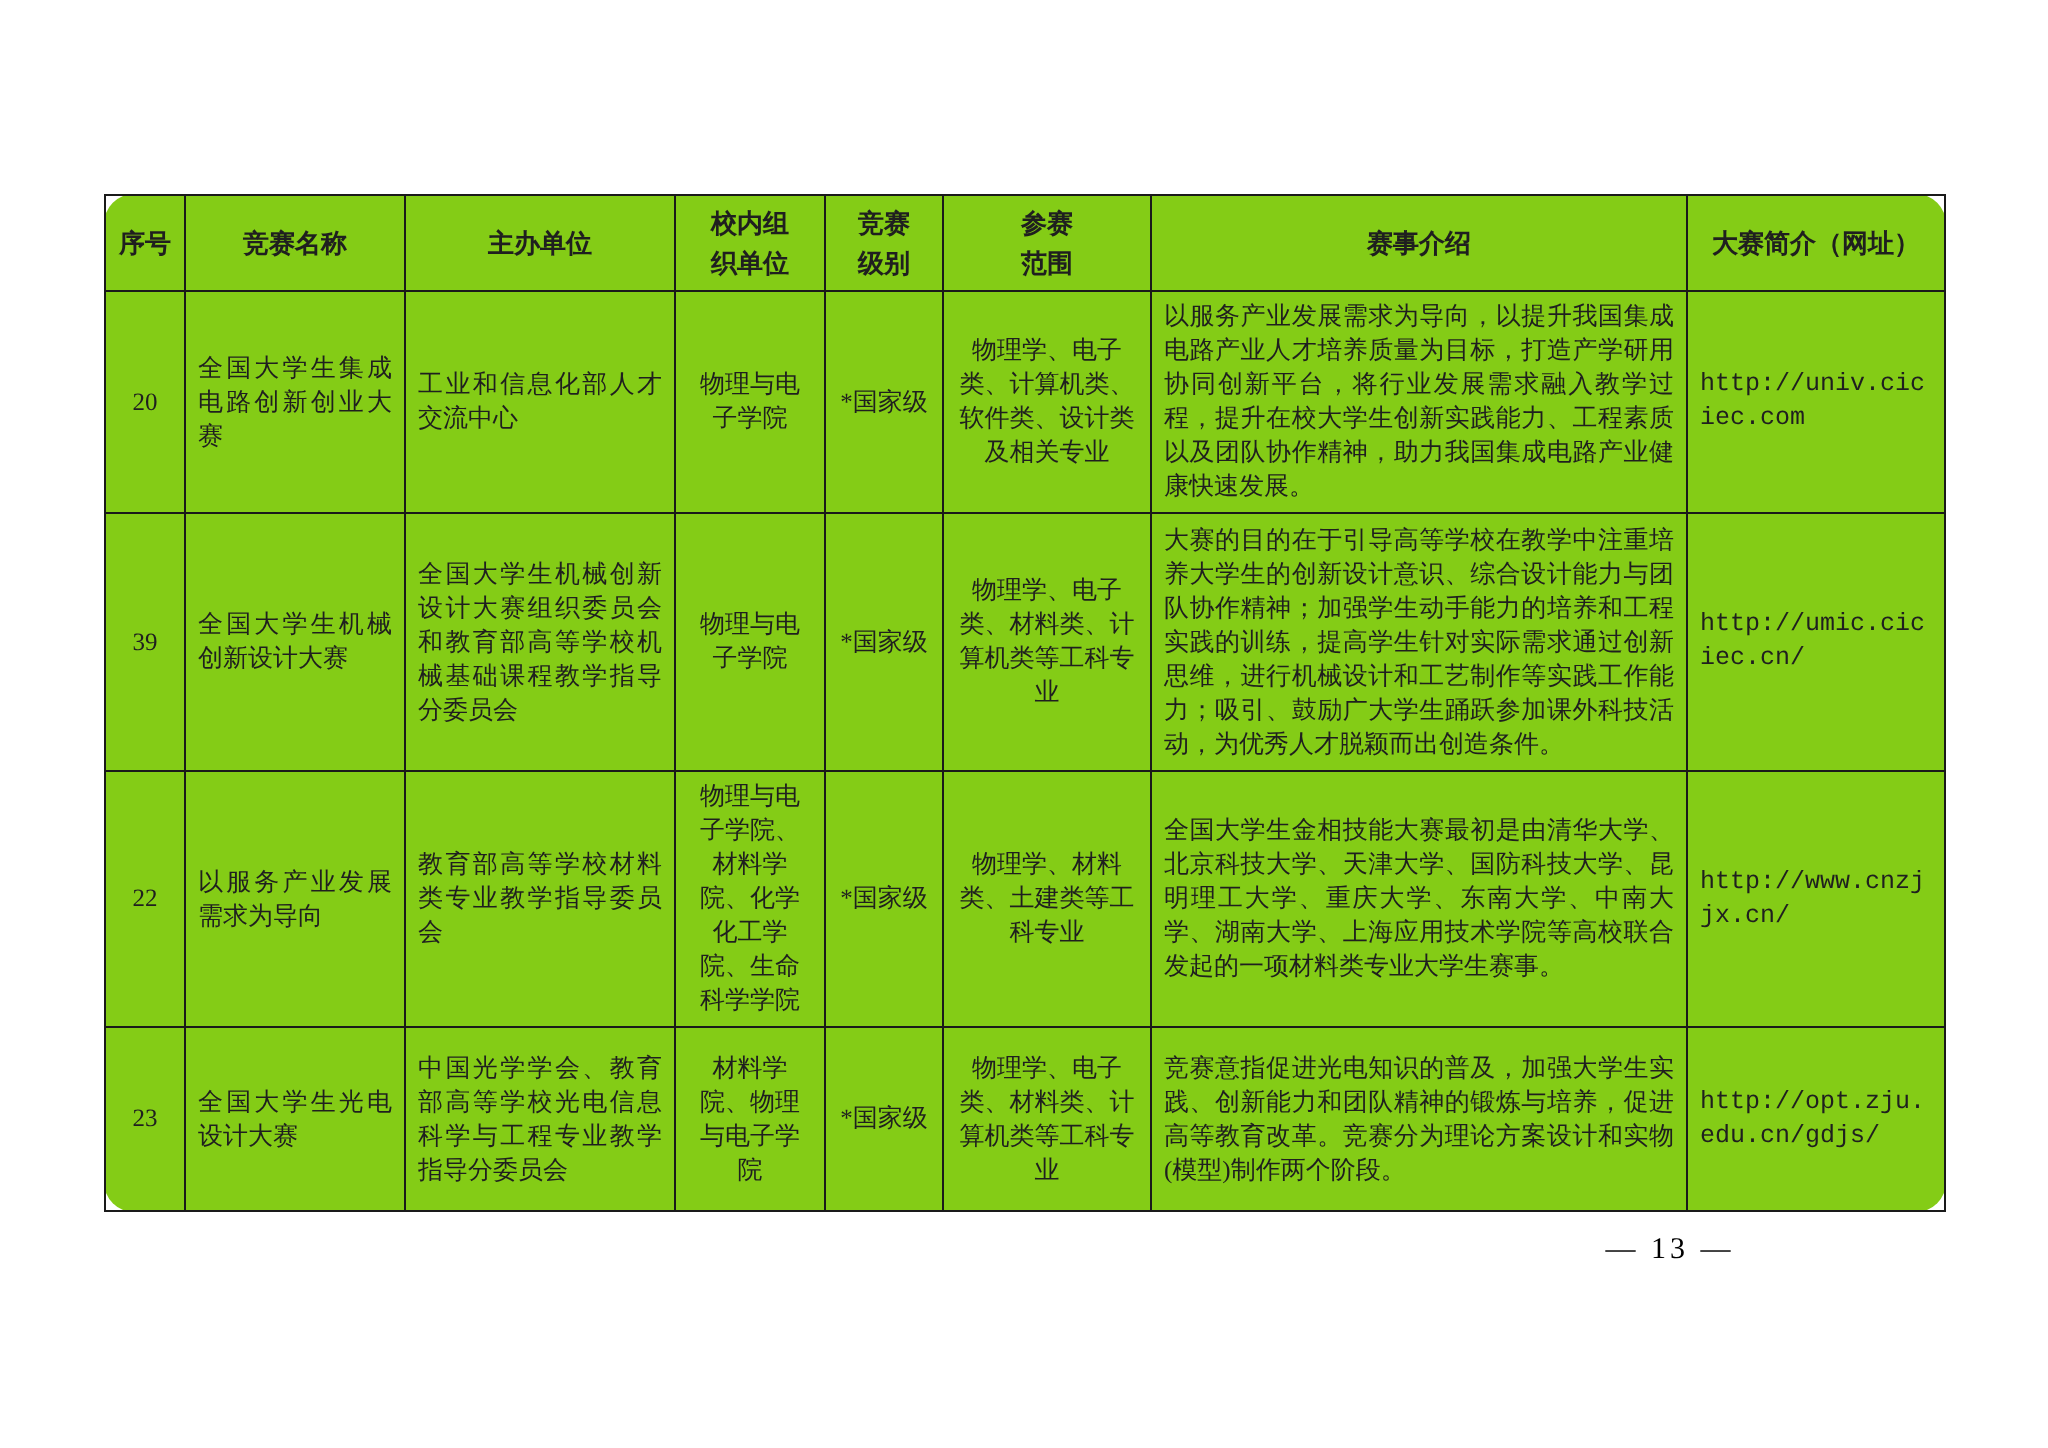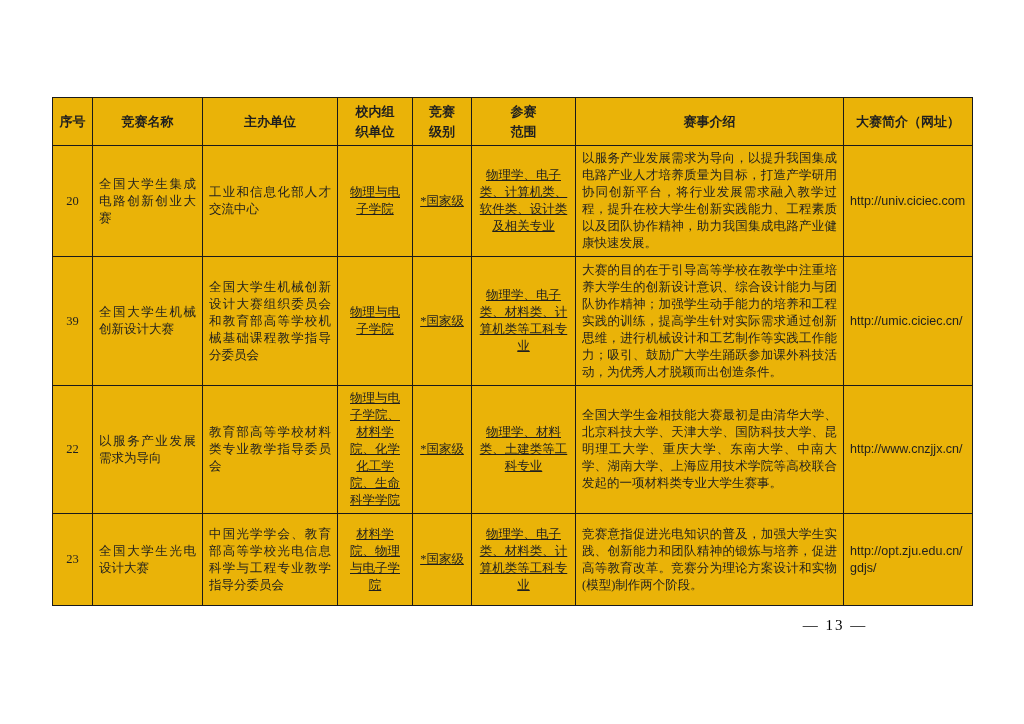--- a/index.html
+++ b/index.html
@@ -14,21 +14,22 @@
     position: relative;
     width: 1024px; height: 724px;
     background: #ffffff;
   }
   table.comp-table {
     position: absolute;
     left: 52px; top: 97px;
     width: 920px;
     border-collapse: collapse;
     table-layout: fixed;
-    background: #eab308;
+    background: #84cc16;
+    border-radius: 15px;
   }
   .comp-table th, .comp-table td {
     border: 1px solid #1a1a1a;
     vertical-align: middle;
     font-size: 12.5px;
     line-height: 17px;
     overflow: hidden;
   }
   .comp-table thead tr { height: 48px; }
   .comp-table tbody tr:nth-child(1) { height: 111px; }
@@ -46,33 +47,32 @@
   .comp-table td { padding: 4px 6px; }
   .f-no    { text-align: center; }
   .f-name, .f-organizer {
     text-align: justify;
     text-align-last: left;
     padding: 4px 8px;
   }
   .f-campus_unit, .f-level, .f-scope {
     text-align: center;
     padding: 4px 3px;
-    text-decoration: underline;
   }
   .f-intro {
     text-align: justify;
     text-align-last: left;
     font-size: 12px;
     line-height: 17.5px;
     padding: 5px 8px;
     font-family: Liberation Serif, serif;
   }
   .f-url {
     text-align: left;
-    font-family: Liberation Sans, sans-serif;
+    font-family: Liberation Mono, monospace;
     font-size: 9.5px;
     line-height: 22px;
     word-break: break-all;
     padding: 4px 6px;
   }
   .page-number {
     position: absolute;
     left: 780px; top: 617px;
     width: 110px;
     text-align: center;

